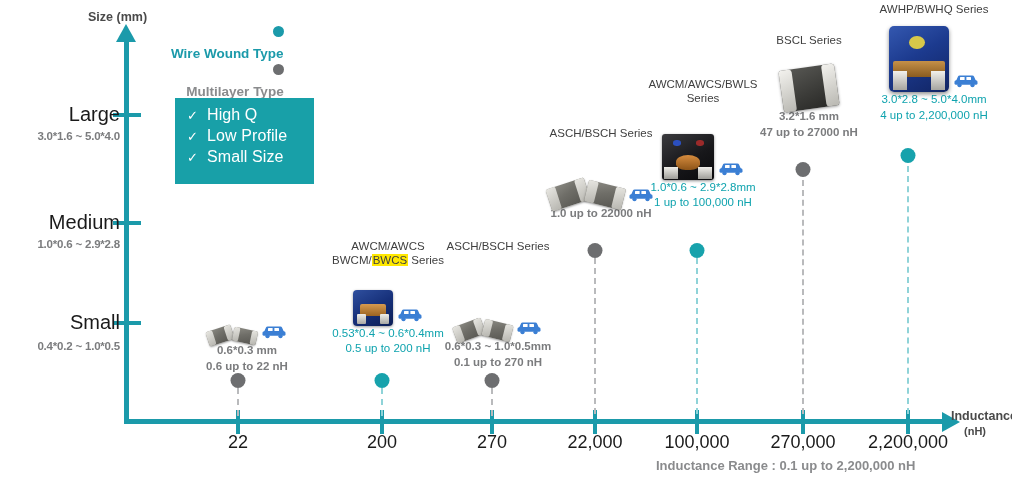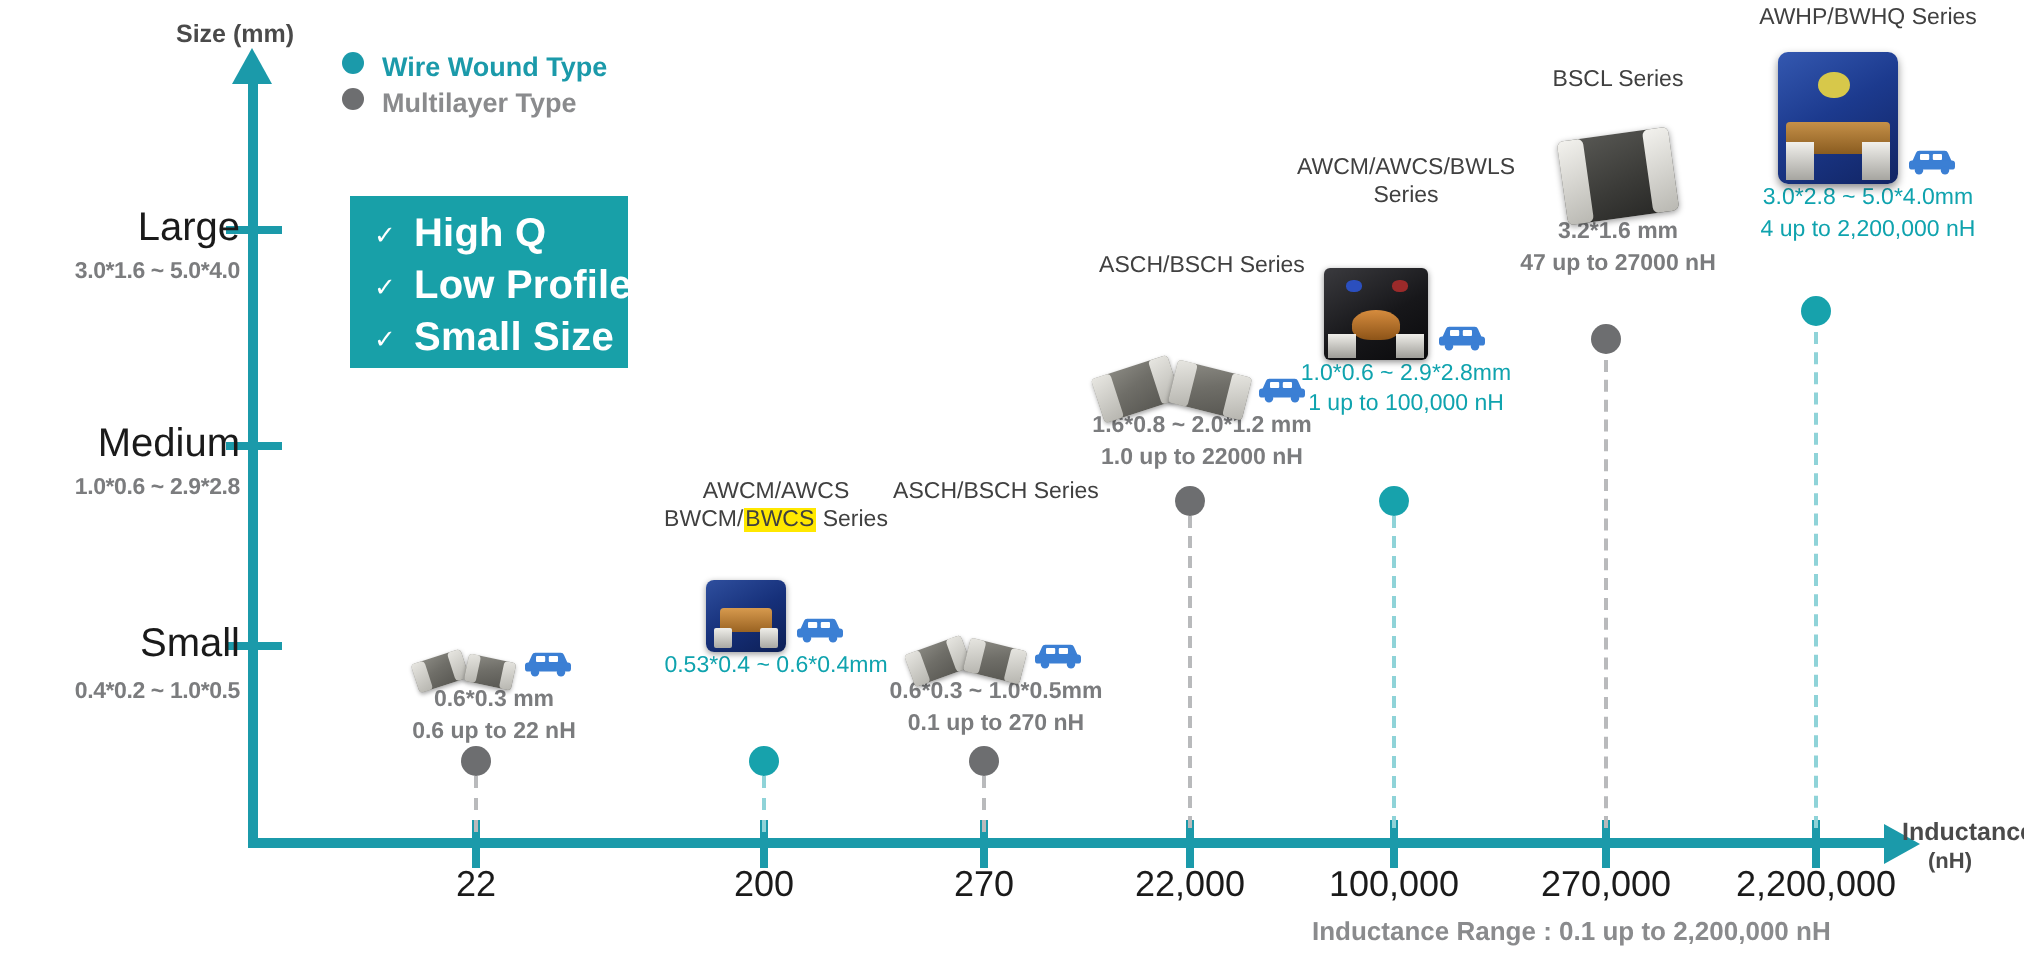--- a/index.html
+++ b/index.html
@@ -83,22 +83,22 @@
   }
   .xlabel {
     top: 432px; font-size: 18px; color: #1a1a1a;
     text-align: center; transform: translateX(-50%);
     white-space: nowrap;
   }
 
   
   .legend { left: 151px; top: 26px; }
   .legend-row {
-    display: flex; align-items: flex-start;
-    margin-bottom: 3px; gap: 9px;
+    display: flex; align-items: flex-end;
+    margin-bottom: 3px; gap: 9px; flex-direction: column;
   }
   .legend-dot {
     width: 11px; height: 11px; border-radius: 50%;
     flex: none;
   }
   .legend-dot.wire { background: #1b9aaa; }
   .legend-dot.multi { background: #6d6e70; }
   .legend-label { font-size: 13.5px; font-weight: bold; white-space: nowrap; }
   .legend-label.wire { color: #1b9aaa; }
   .legend-label.multi { color: #8a8b8d; }
@@ -112,21 +112,21 @@
   }
   .feature-row {
     display: flex; align-items: center; gap: 8px;
     margin-bottom: 3px;
   }
   .check {
     color: #ffffff; font-size: 13px; line-height: 1;
     width: 12px; flex: none;
   }
   .feature-text {
-    color: #ffffff; font-size: 20px; font-weight: bold;
+    color: #ffffff; font-size: 16px; font-weight: normal;
     white-space: nowrap; letter-spacing: 0.1px;
   }
 
   
   .product { transform: translateX(-50%); text-align: center; }
   .p-title {
     font-size: 11.5px; color: #404040; font-weight: 500;
     line-height: 1.25; white-space: nowrap;
   }
   .p-title .hl { background: #ffe800; padding: 0 1px; }
@@ -357,20 +357,21 @@
       <svg class="car" viewBox="0 0 26 16">
         <path d="M3 9 L5 4.5 Q5.4 3.4 6.6 3.4 L19.4 3.4 Q20.6 3.4 21 4.5 L23 9 Z" fill="#3b7fd4"></path>
         <rect x="1.5" y="8.2" width="23" height="4.6" rx="1.6" fill="#3b7fd4"></rect>
         <circle cx="6.5" cy="13.2" r="2.1" fill="#3b7fd4"></circle>
         <circle cx="19.5" cy="13.2" r="2.1" fill="#3b7fd4"></circle>
         <rect x="7" y="5" width="4.6" height="3" rx="0.5" fill="#ffffff"></rect>
         <rect x="13.4" y="5" width="4.6" height="3" rx="0.5" fill="#ffffff"></rect>
       </svg>
     </div>
     <div class="p-dim teal">0.53*0.4 ~ 0.6*0.4mm</div>
+    <div class="p-ind teal">0.5 up to 200 nH</div>
   </div>
   <div class="abs stem wire" style="left:362px; top:388px; height:28px;"></div>
   <div class="abs node-dot wire" style="left:362px; top:373px;"></div>
 
   <div class="abs product" style="left:478px; top:239px; width:200px;">
     <div class="p-title">ASCH/BSCH Series</div>
     <div class="p-imgrow" style="height:86px;">
       <span class="cer" style="width:30px;height:17px;transform:rotate(-20deg);"></span>
       <span class="cer" style="width:29px;height:17px;transform:rotate(14deg);margin-left:-5px;"></span>
       <svg class="car" viewBox="0 0 26 16">
@@ -395,21 +396,20 @@
       <span class="cer" style="width:38px;height:22px;transform:rotate(14deg);margin-left:-6px;"></span>
       <svg class="car" viewBox="0 0 26 16">
         <path d="M3 9 L5 4.5 Q5.4 3.4 6.6 3.4 L19.4 3.4 Q20.6 3.4 21 4.5 L23 9 Z" fill="#3b7fd4"></path>
         <rect x="1.5" y="8.2" width="23" height="4.6" rx="1.6" fill="#3b7fd4"></rect>
         <circle cx="6.5" cy="13.2" r="2.1" fill="#3b7fd4"></circle>
         <circle cx="19.5" cy="13.2" r="2.1" fill="#3b7fd4"></circle>
         <rect x="7" y="5" width="4.6" height="3" rx="0.5" fill="#ffffff"></rect>
         <rect x="13.4" y="5" width="4.6" height="3" rx="0.5" fill="#ffffff"></rect>
       </svg>
     </div>
-    <div class="p-dim">1.6*0.8 ~ 2.0*1.2 mm</div>
     <div class="p-ind">1.0 up to 22000 nH</div>
   </div>
   <div class="abs stem" style="left:575px; top:258px; height:156px;"></div>
   <div class="abs node-dot multi" style="left:575px; top:243px;"></div>
 
   <div class="abs product" style="left:683px; top:77px; width:200px;">
     <div class="p-title">AWCM/AWCS/BWLS</div>
     <div class="p-title">Series</div>
     <div class="p-imgrow" style="height:74px;">
       <span class="pwr" style="width:52px;height:46px;">

